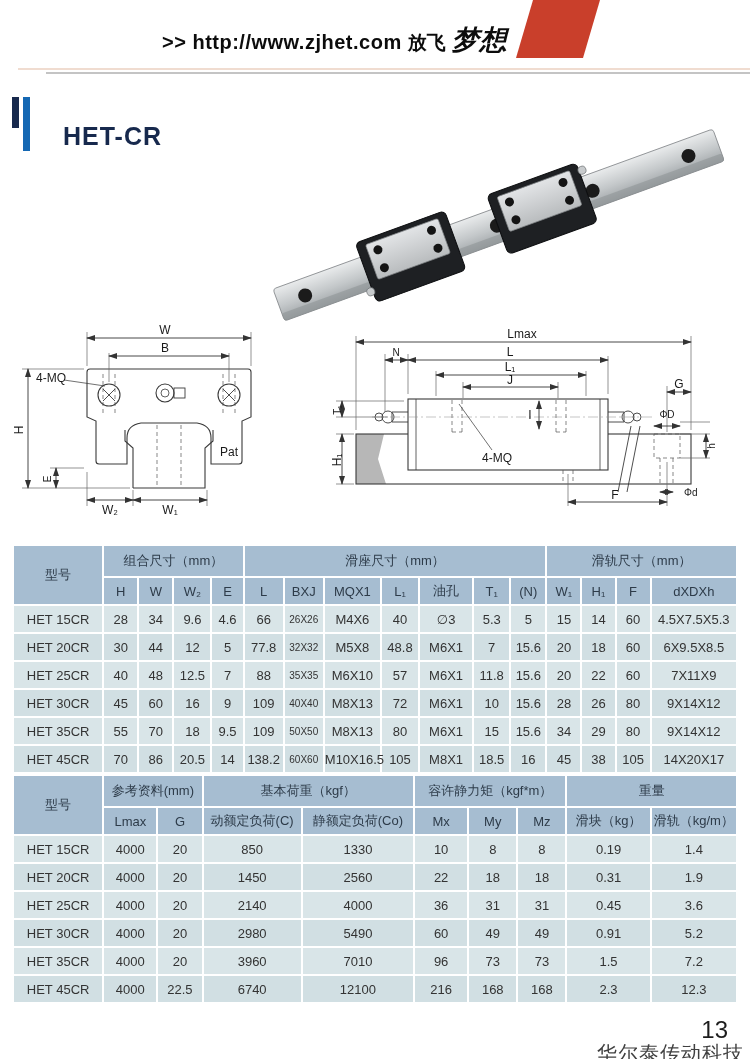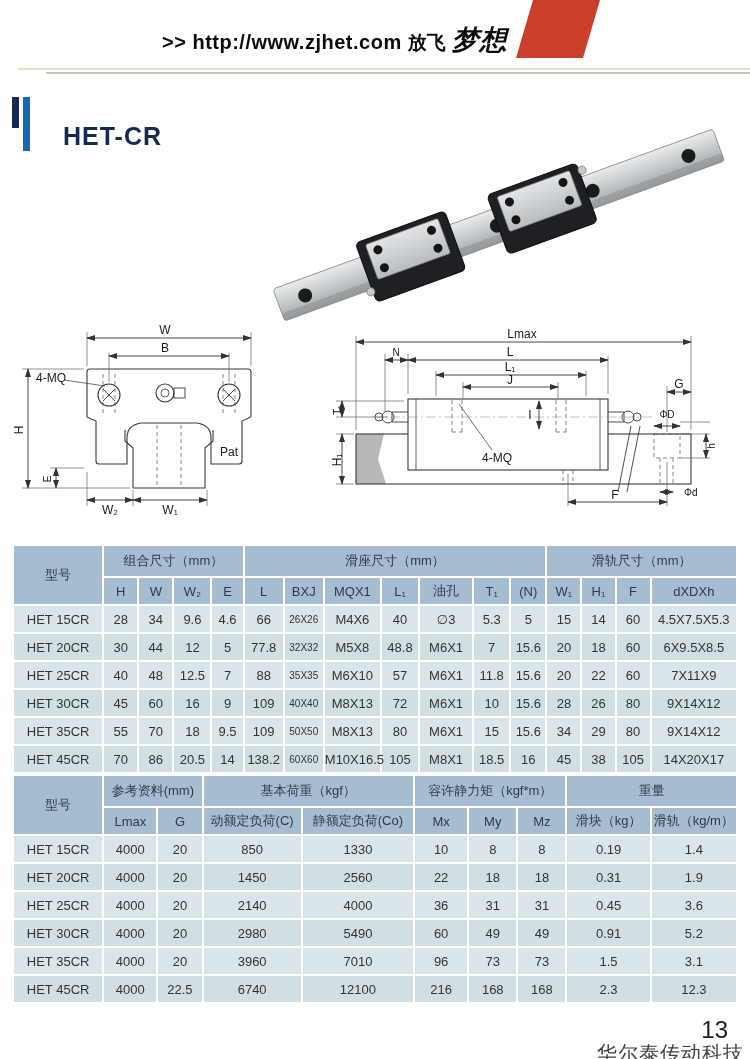--- a/index.html
+++ b/index.html
@@ -481,21 +481,21 @@
         <tr class="row-odd">
           <td>HET 35CR</td>
           <td>4000</td>
           <td>20</td>
           <td>3960</td>
           <td>7010</td>
           <td>96</td>
           <td>73</td>
           <td>73</td>
           <td>1.5</td>
-          <td>3.1</td>
+          <td>7.2</td>
         </tr>
 
         <tr class="row-even">
           <td>HET 45CR</td>
           <td>4000</td>
           <td>22.5</td>
           <td>6740</td>
           <td>12100</td>
           <td>216</td>
           <td>168</td>

